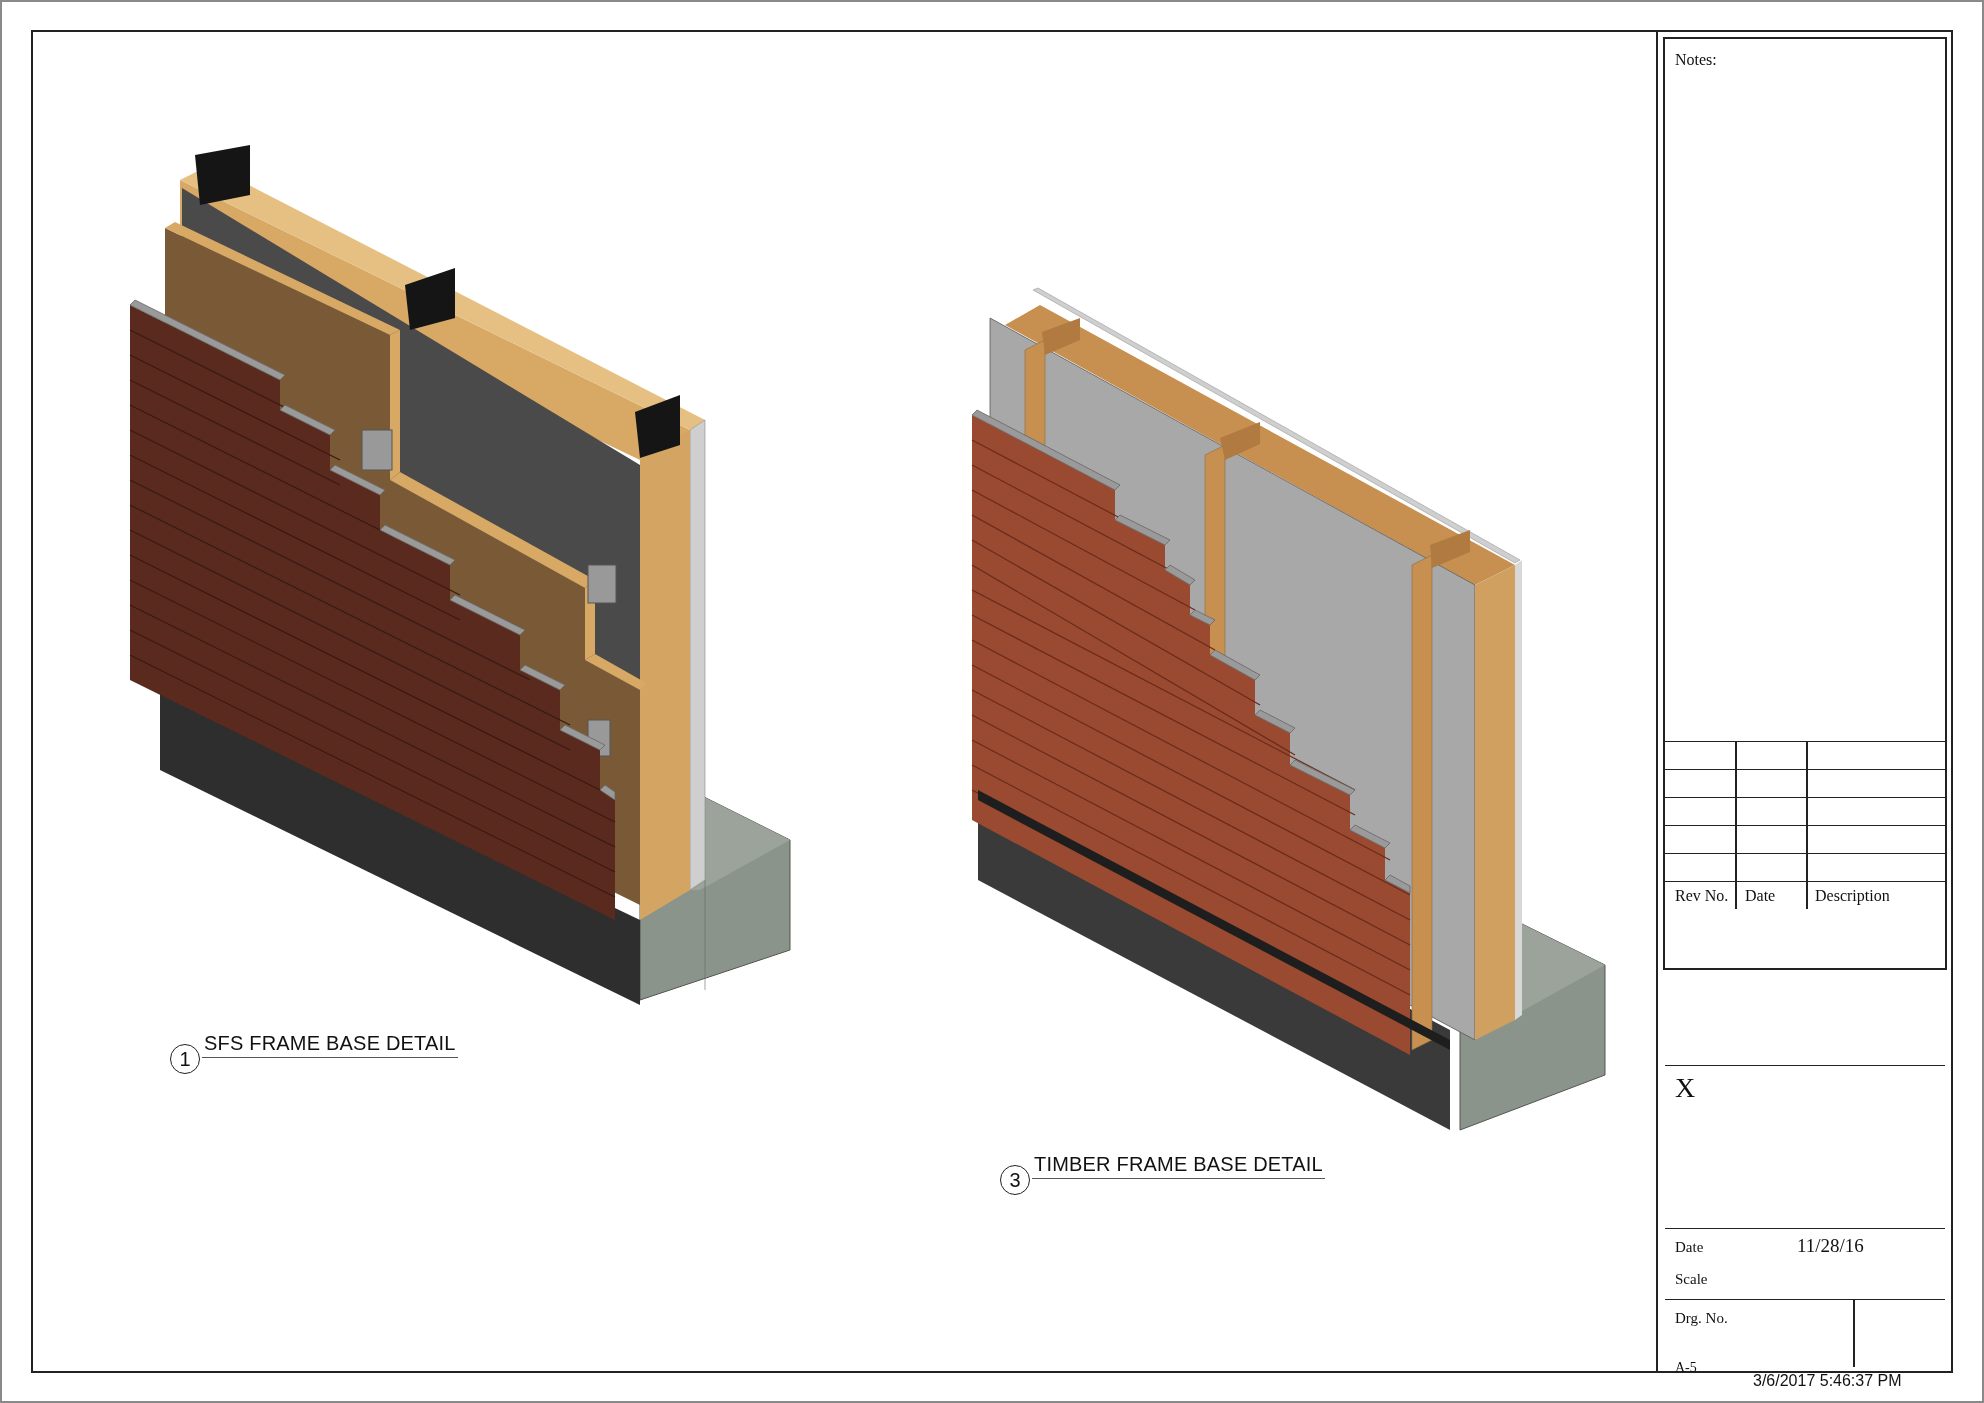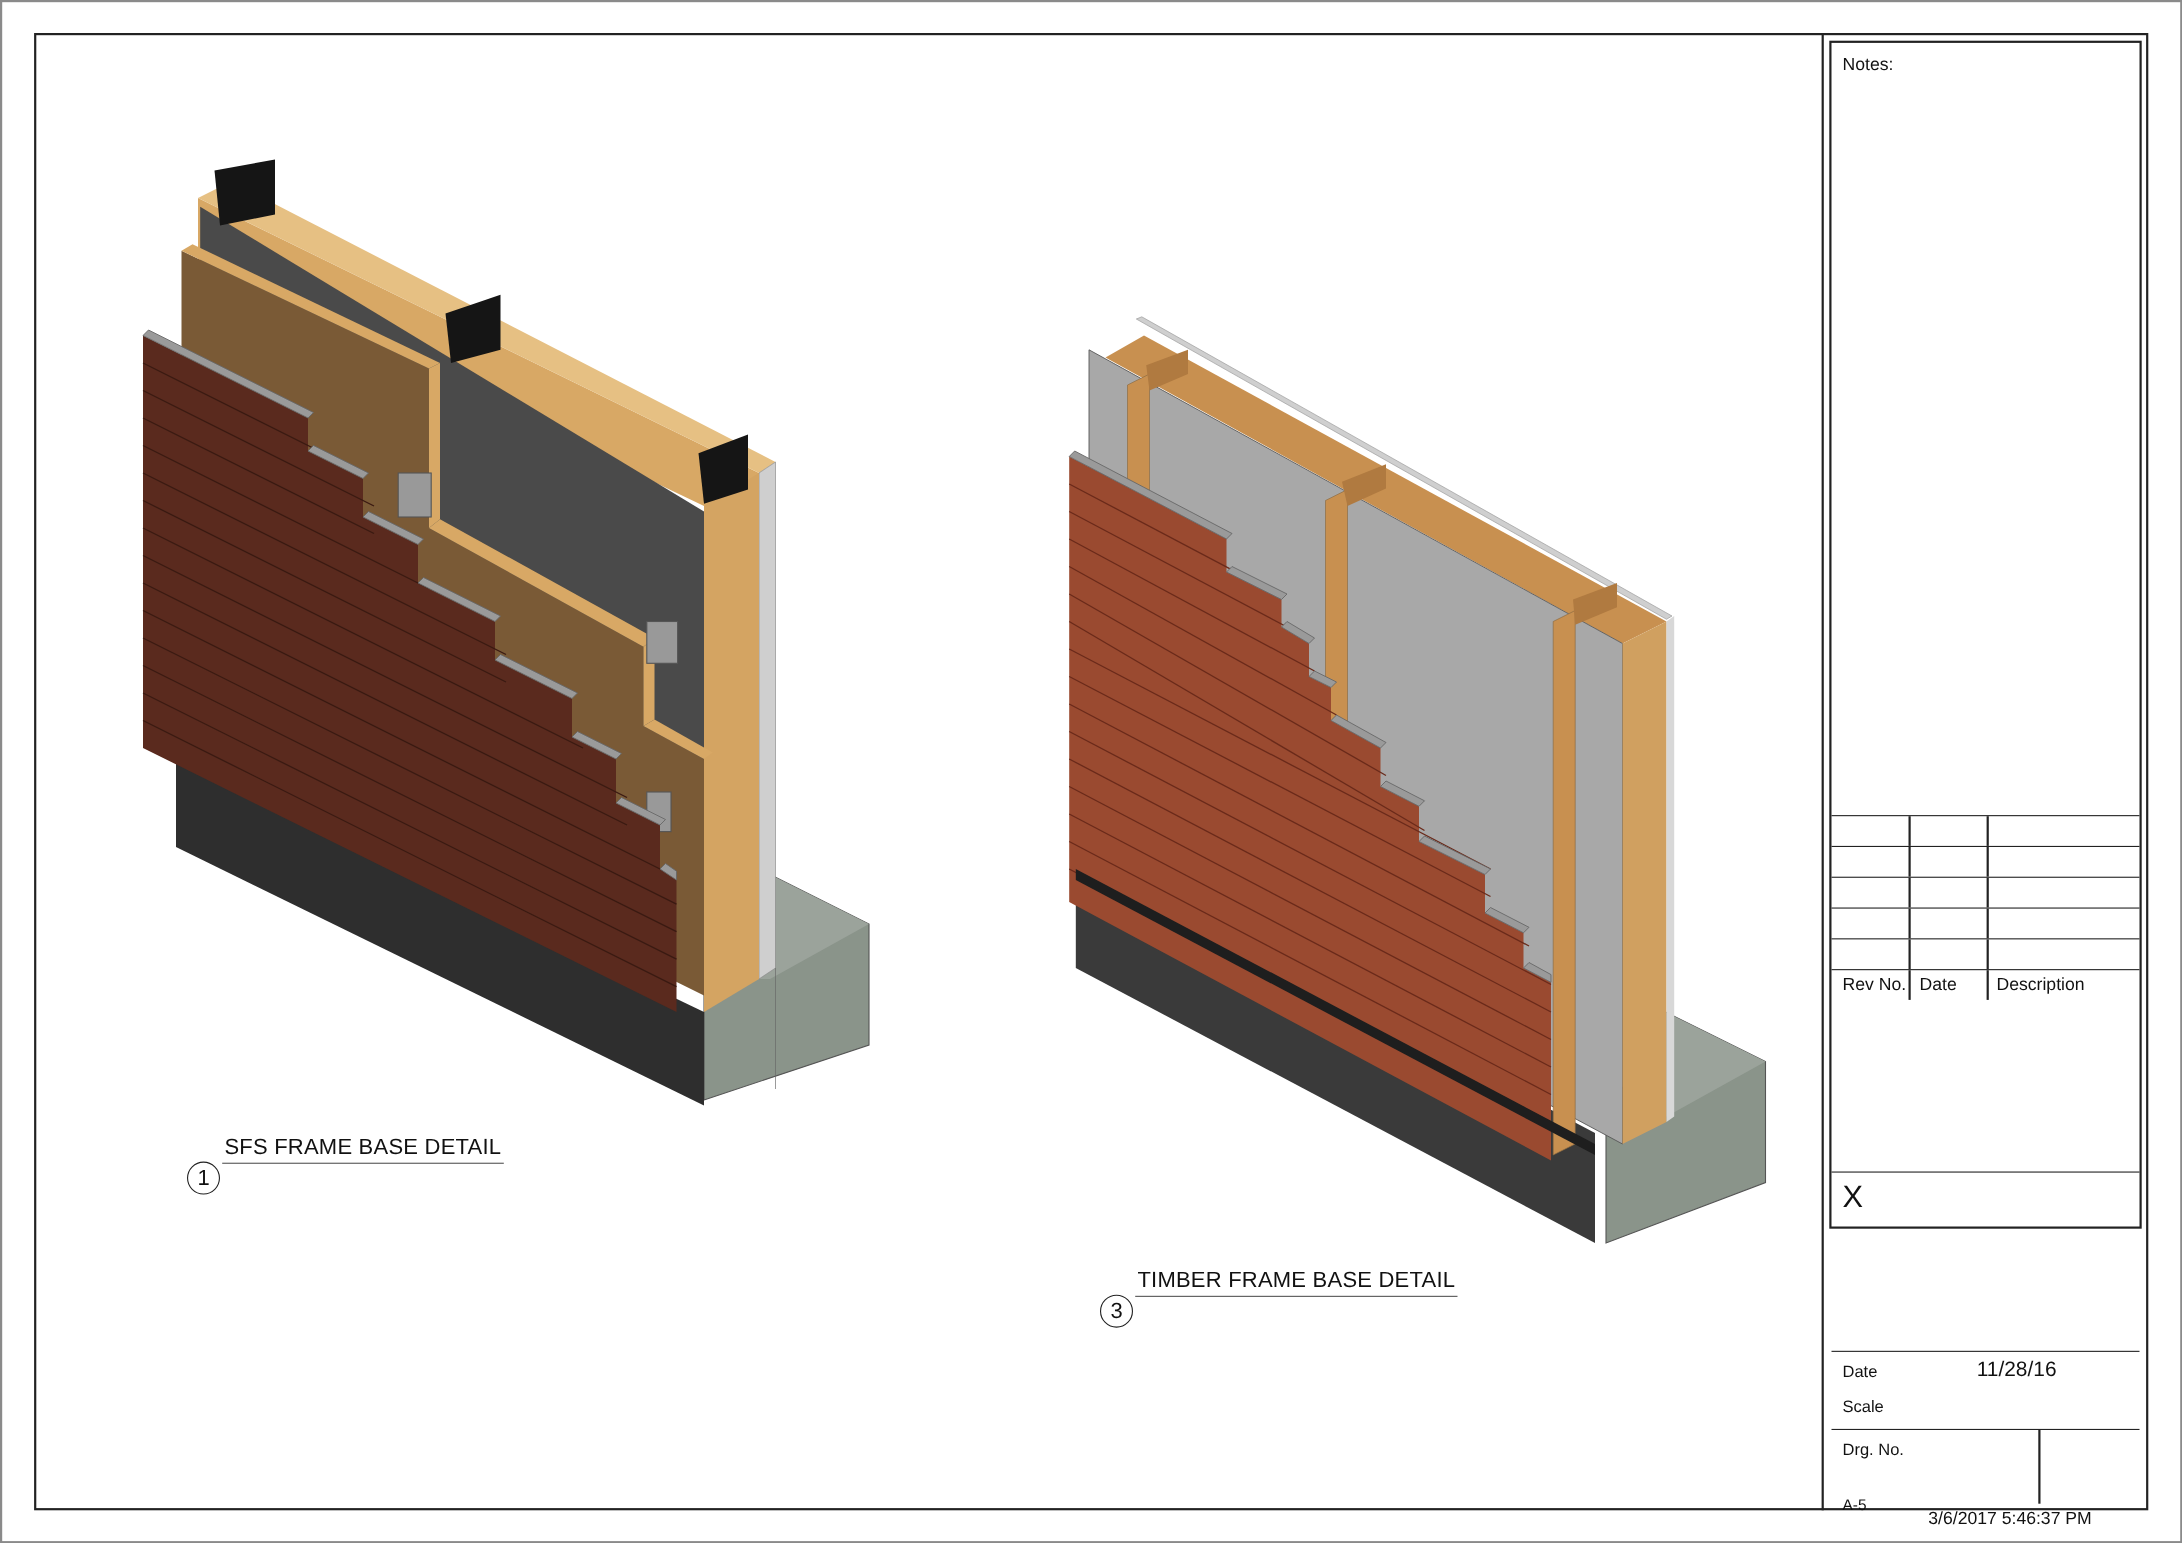--- a/index.html
+++ b/index.html
@@ -4,23 +4,23 @@
 <style>
   * { box-sizing: border-box; margin: 0; padding: 0; }
   html, body { width: 1984px; height: 1403px; background: #ffffff; overflow: hidden; }
   body { position: relative; font-family: "Liberation Sans", sans-serif; color: #111; }
   .sheet-edge { position: absolute; left: 0; top: 0; width: 1984px; height: 1403px; border: 2px solid #8a8a8a; }
   .frame { position: absolute; left: 31px; top: 30px; width: 1922px; height: 1343px; border: 2px solid #222; }
   .divider { position: absolute; left: 1656px; top: 30px; width: 2px; height: 1343px; background: #222; }
   .drawing { position: absolute; }
   .view-label { position: absolute; display: flex; align-items: flex-end; }
   .view-num { width: 30px; height: 30px; border: 1.5px solid #222; border-radius: 50%; display: flex; align-items: center; justify-content: center; font-size: 20px; margin-right: 2px; }
-  .view-title { font-size: 20px; border-bottom: 1.5px solid #555; padding: 0 2px 2px 2px; letter-spacing: 0.2px; margin-bottom: 28px; }
-
-  .tb { position: absolute; left: 1663px; top: 37px; width: 284px; height: 1080px; border: 2px solid #222; }
+  .view-title { font-size: 20px; border-bottom: 1.5px solid #555; padding: 0 2px 2px 2px; letter-spacing: 0.2px; margin-bottom: 16px; }
+
+  .tb { position: absolute; left: 1663px; top: 37px; width: 284px; height: 933px; border: 2px solid #222; font-family: Liberation Serif, serif; }
   .tb-cell { position: absolute; left: 0; width: 100%; border-top: 1.5px solid #222; }
   .lbl { position: absolute; font-size: 15px; color: #111; }
   .notes-label { left: 10px; top: 12px; font-size: 16px; }
   .rev-grid { position: absolute; left: 0; top: 665px; width: 100%; }
   .rev-row { position: absolute; left: 0; width: 100%; height: 28px; border-top: 1.5px solid #222; }
   .rev-col1 { position: absolute; left: 70px; top: 0; bottom: 0; width: 1.5px; background: #222; }
   .rev-col2 { position: absolute; left: 141px; top: 0; bottom: 0; width: 1.5px; background: #222; }
   .rev-head span { position: absolute; top: 5px; font-size: 16px; }
   .firm { font-size: 27px; }
   .x-mark { font-size: 28px; }

